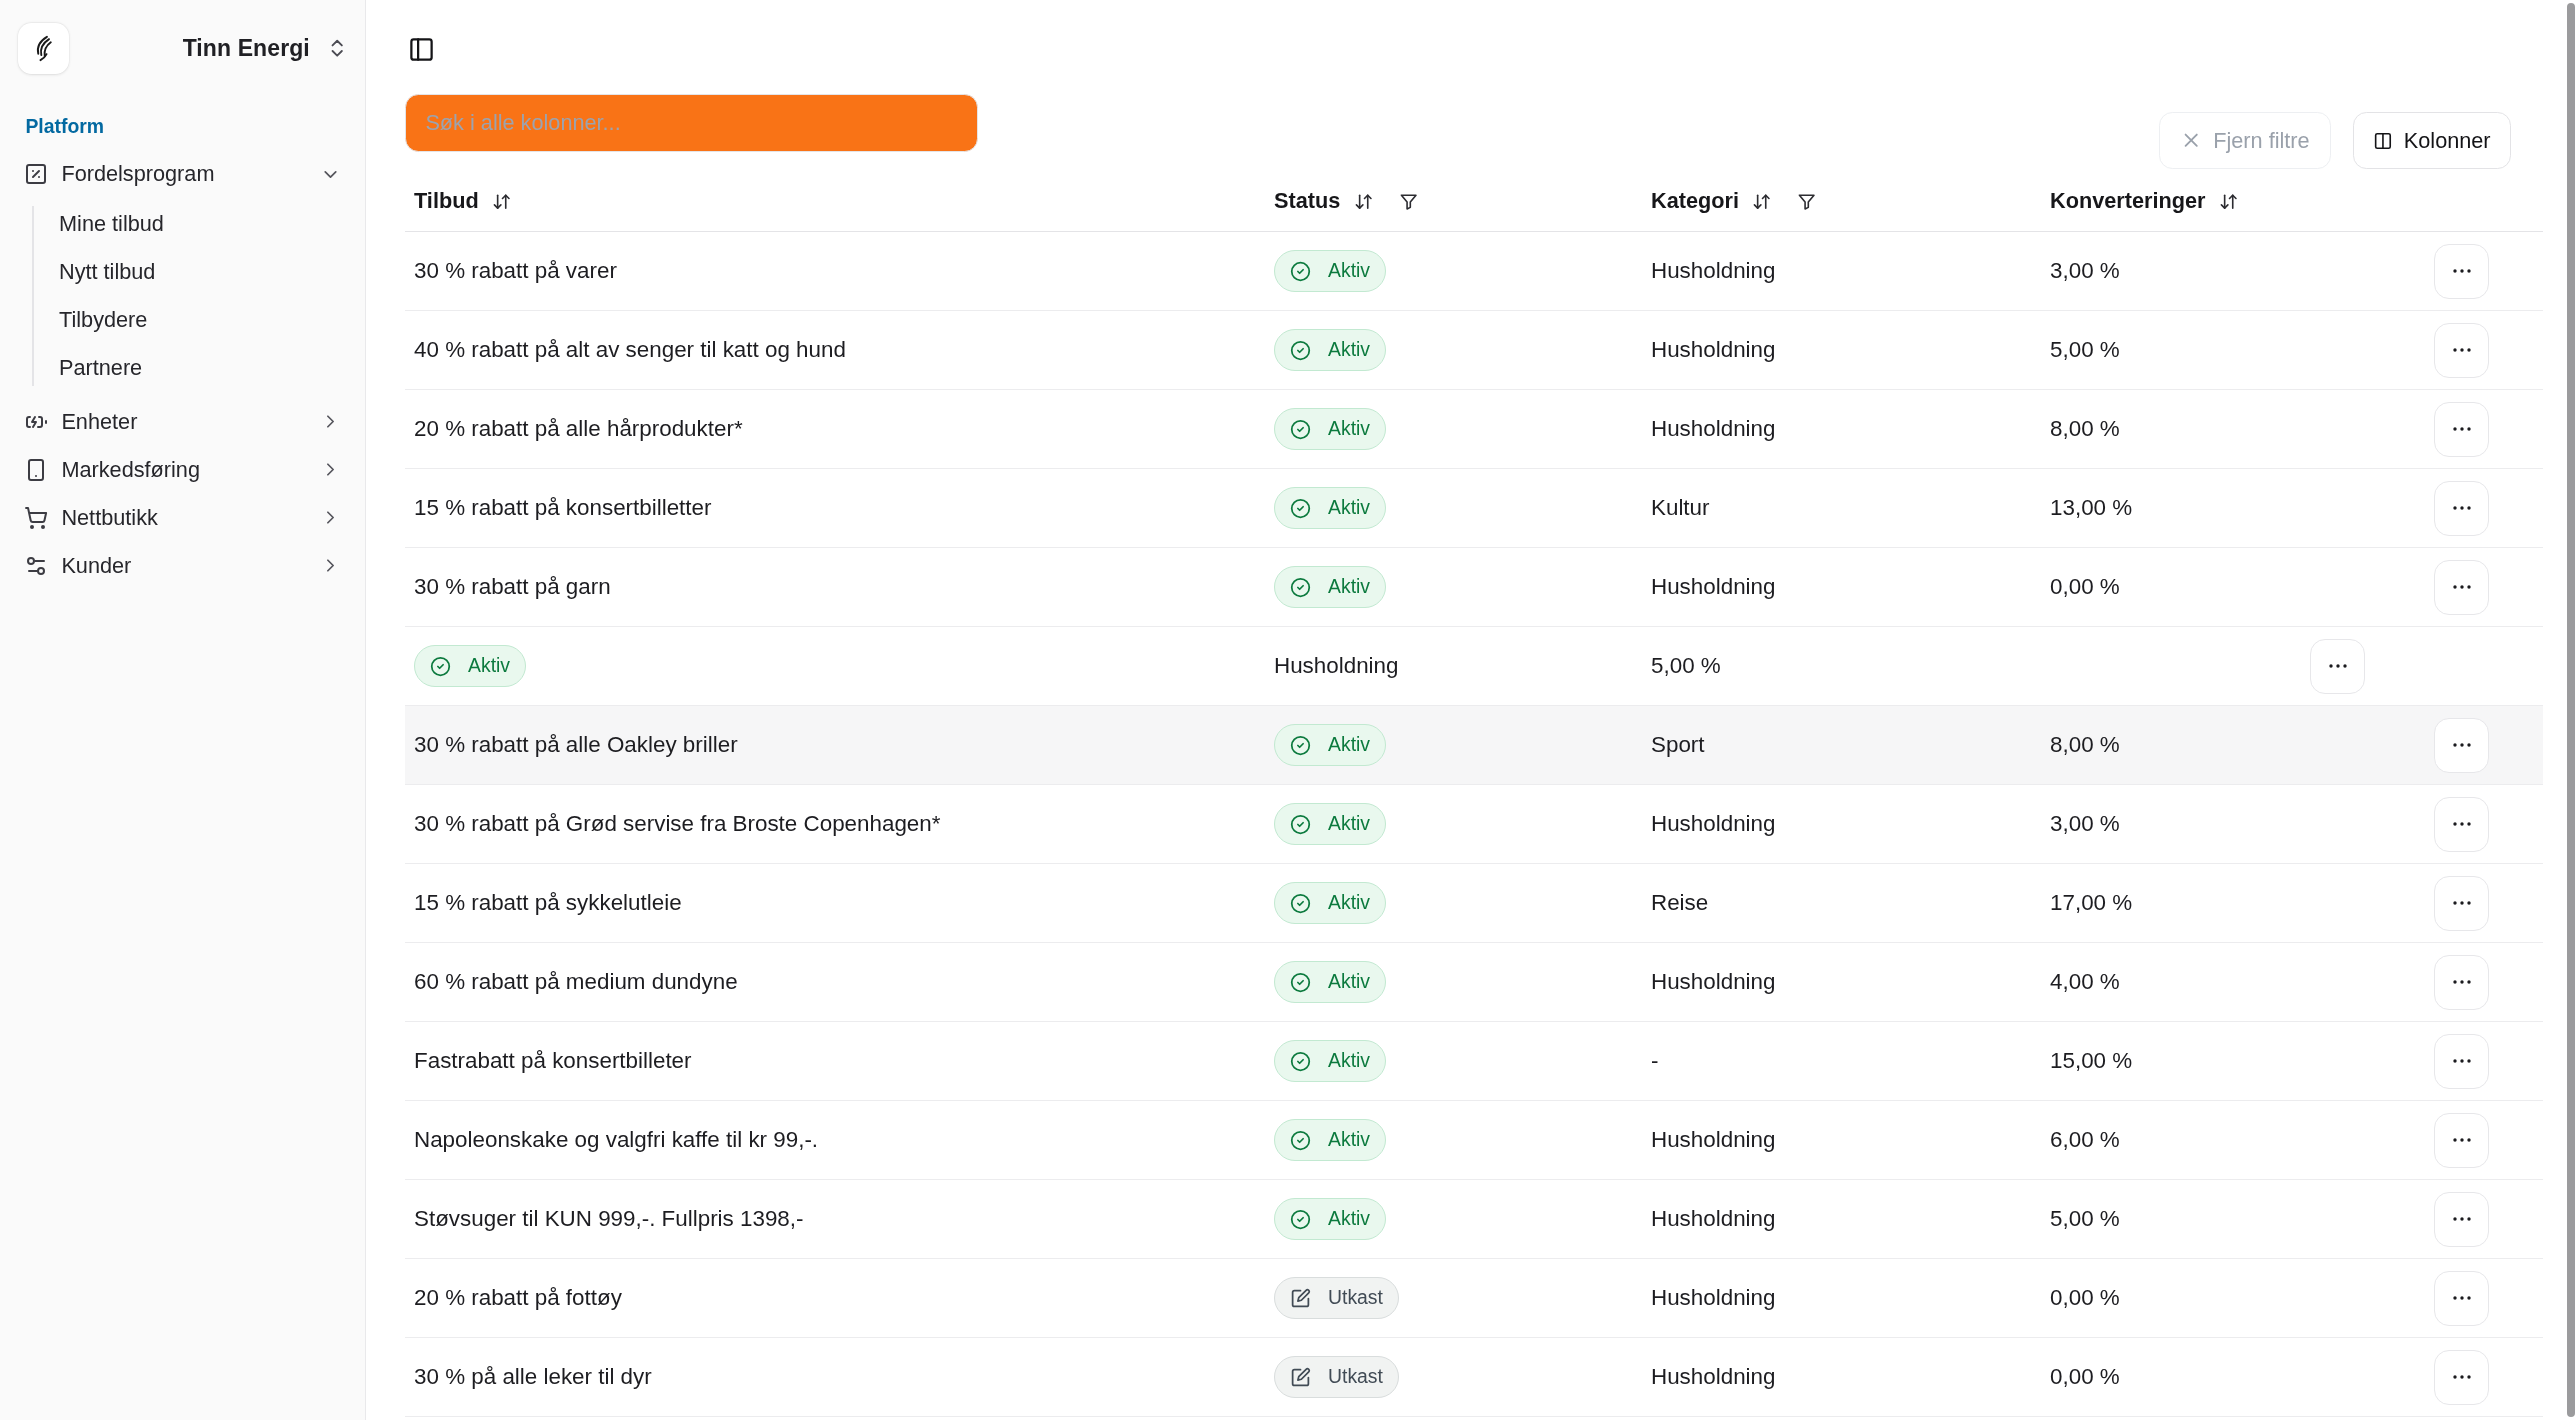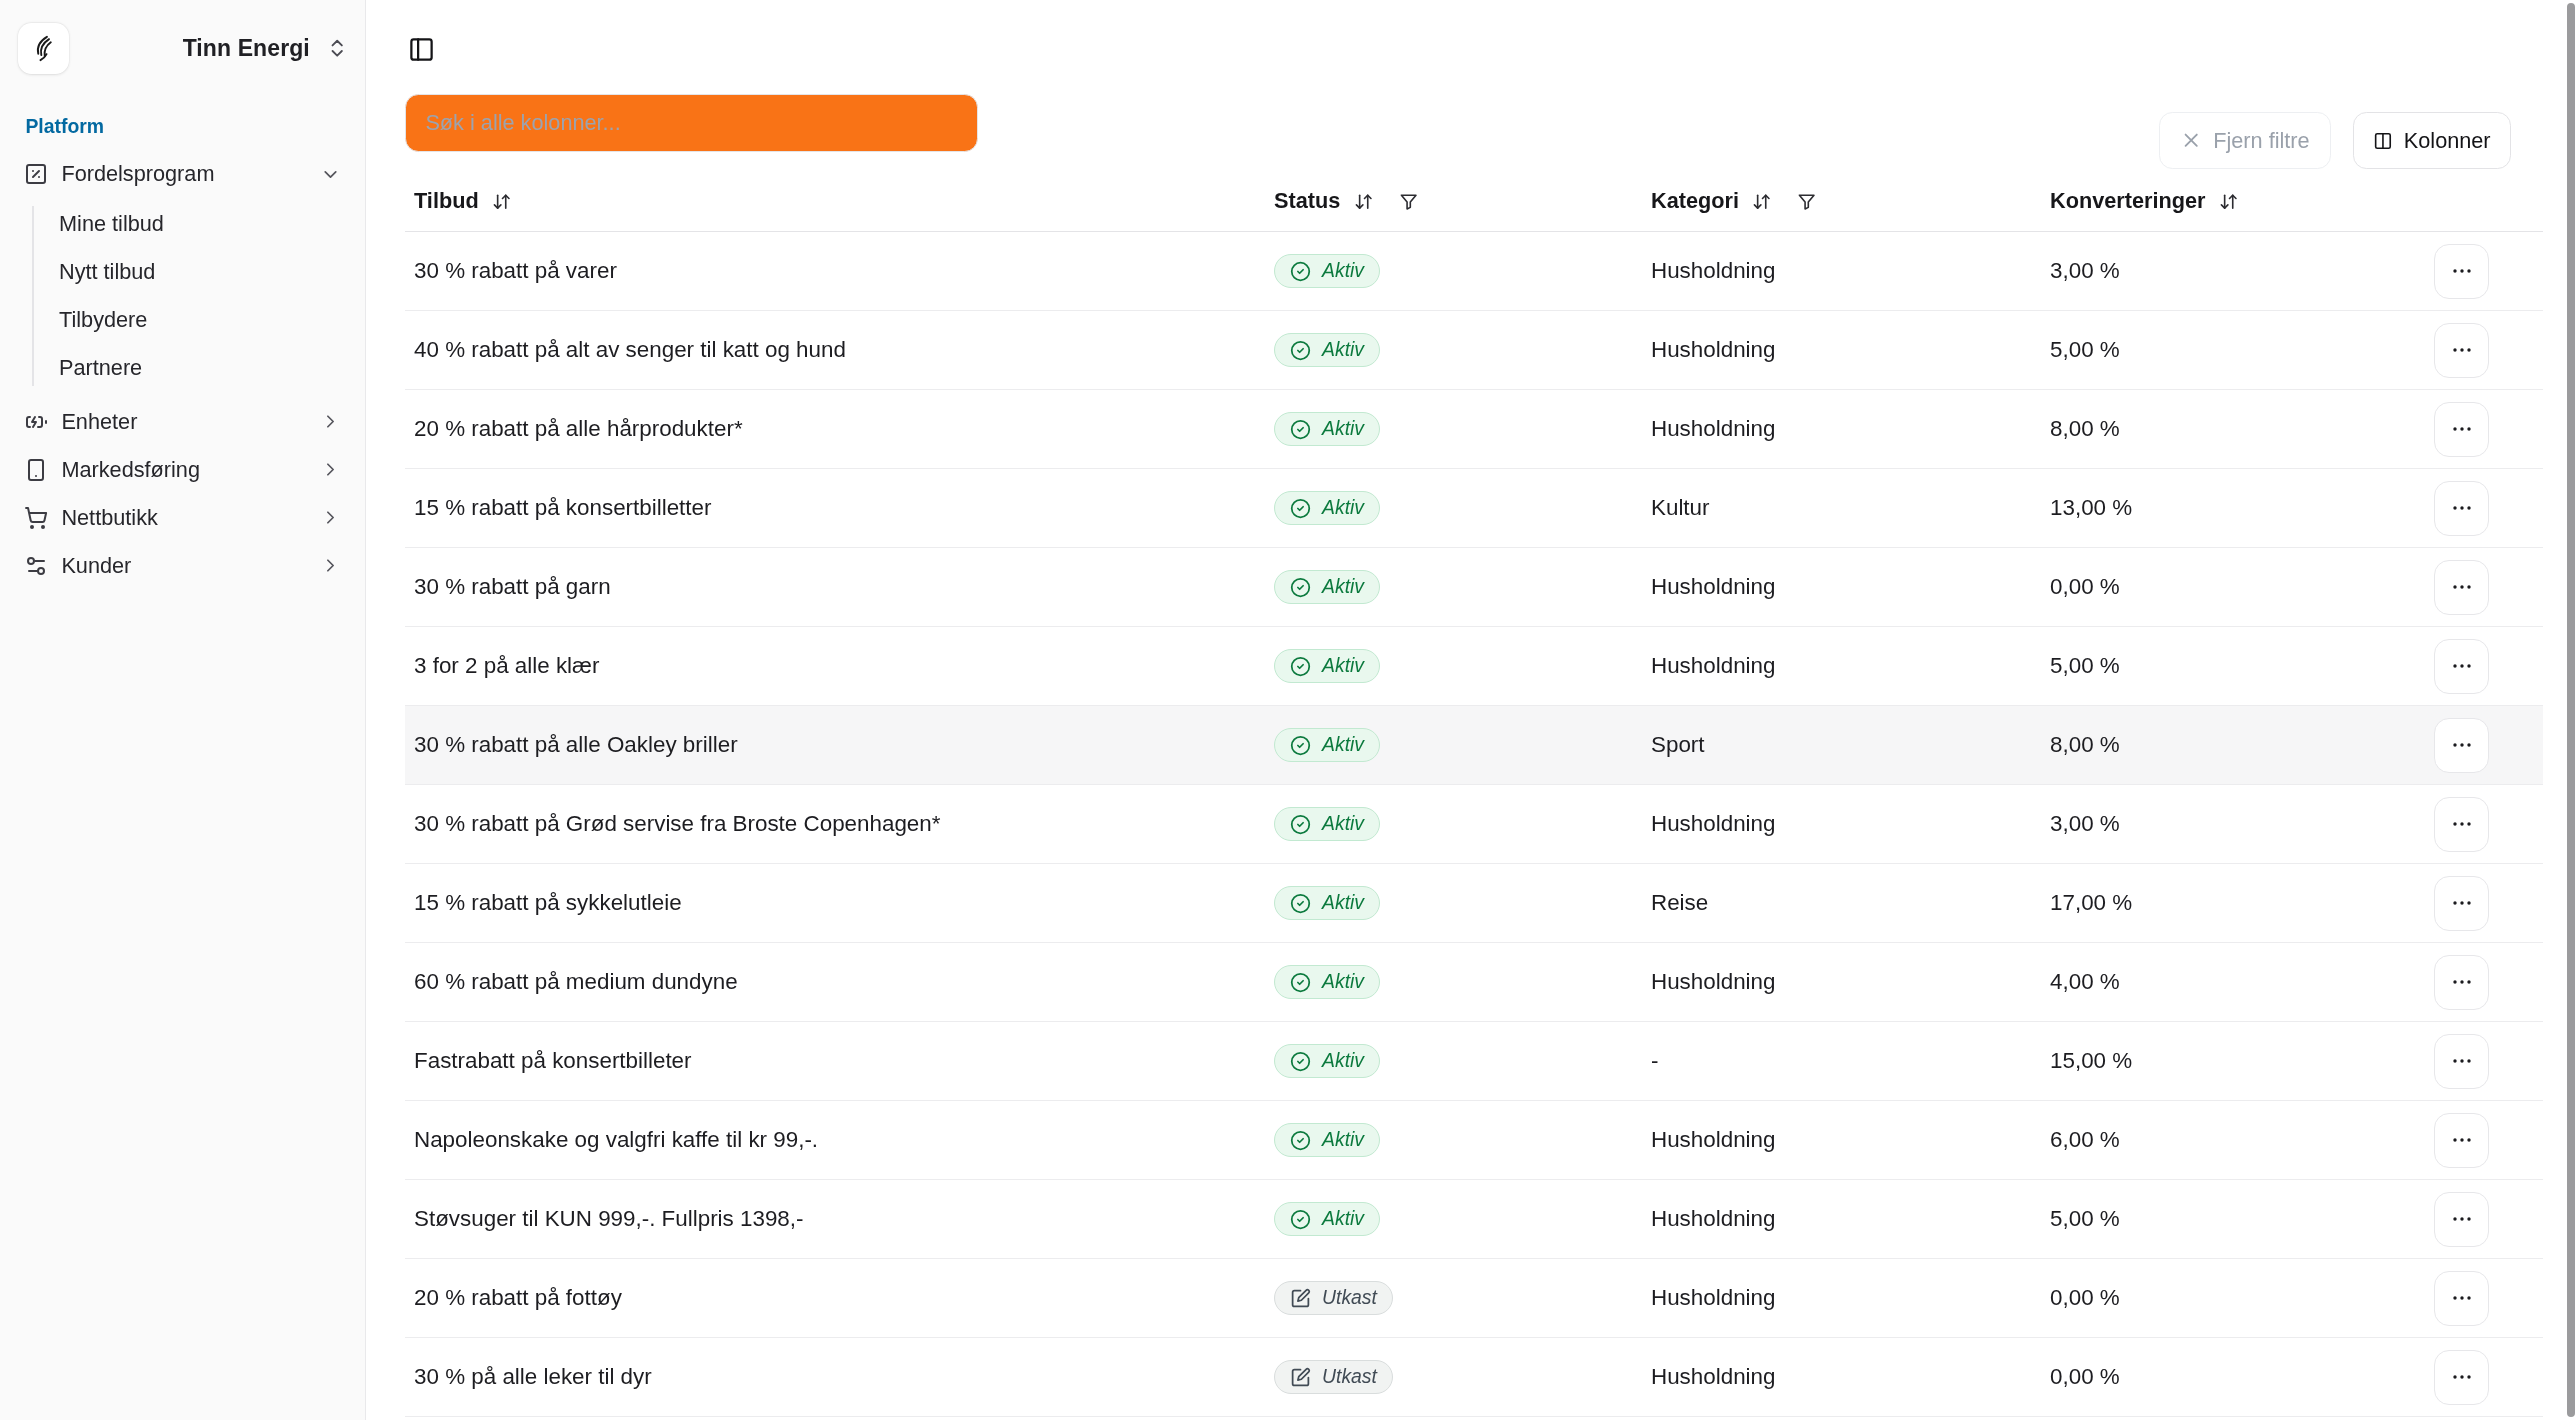--- a/index.html
+++ b/index.html
@@ -94,23 +94,23 @@
   .th {
     display: flex; align-items: flex-end; gap: 10.5px;
     padding-left: 9px; font-size: 21.7px; font-weight: 600; color: #17171a;
   }
   .icon-btn { border: none; background: transparent; padding: 3px; margin: 0; color: #2c2c31; cursor: pointer; display: flex; }
   .icon-btn svg { width: 19.4px; height: 19.4px; }
   .td { padding-left: 9px; font-size: 22.4px; color: #1d1d21; }
   .td-actions { display: flex; justify-content: flex-end; padding-right: 54px; }
 
   .badge {
-    display: inline-flex; align-items: center; gap: 11px;
-    height: 34px; padding: 0 15px; border-radius: 746px;
-    font-size: 19.4px; font-weight: 500; line-height: 1; font-style: italic;
+    display: inline-flex; align-items: center; gap: 17px;
+    height: 42px; padding: 0 15px; border-radius: 746px;
+    font-size: 19.4px; font-weight: 500; line-height: 1;
   }
   .badge svg { width: 21px; height: 21px; }
   .badge.active { background: #e9f8ee; border: 1.5px solid #c2e9d1; color: #0c7a3e; }
   .badge.draft  { background: #f1f3f2; border: 1.5px solid #d9dddd; color: #414b55; }
 
   .row-action {
     width: 55px; height: 55px; border-radius: 15px;
     border: 1.5px solid #e7e7ea; background: #fff; color: #1b1b1f;
     display: flex; align-items: center; justify-content: center; cursor: pointer; padding: 0;
   }
@@ -456,21 +456,20 @@
     <div class="td">0,00 %</div>
     <div class="td td-actions">
       <button class="row-action">
         <svg class="icon" viewBox="0 0 32 32" width="24" height="24">
               <use href="#i-ellipsis"></use>
             </svg>
       </button>
     </div>
   </div>
       <div class="tr">
-    <div class="td">3 for 2 på alle klær</div>
     <div class="td">
       <span class="badge active">
         <svg class="icon icon-active" viewBox="0 0 28 28" width="21" height="21">
               <use href="#i-circle-check"></use>
             </svg>
 
         <span class="badge-label">Aktiv</span>
       </span>
     </div>
     <div class="td">Husholdning</div>

